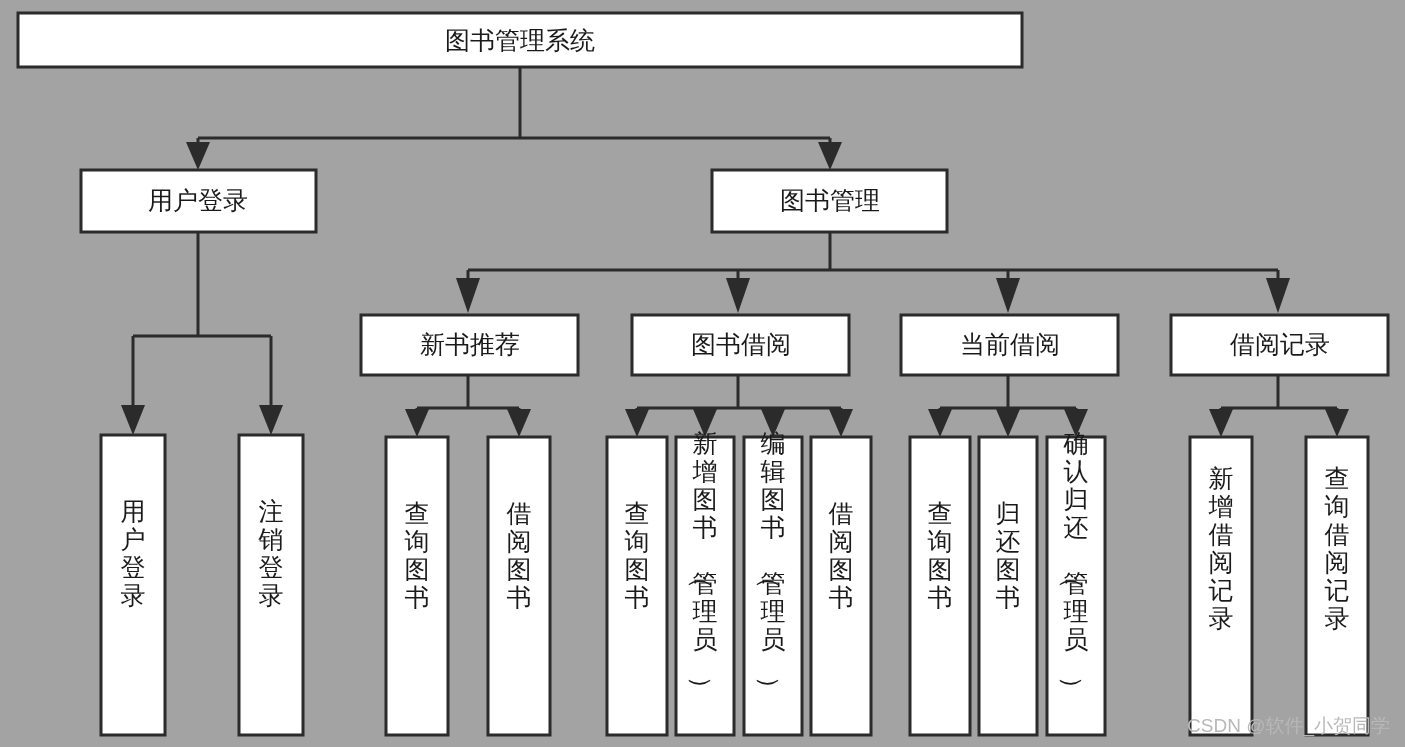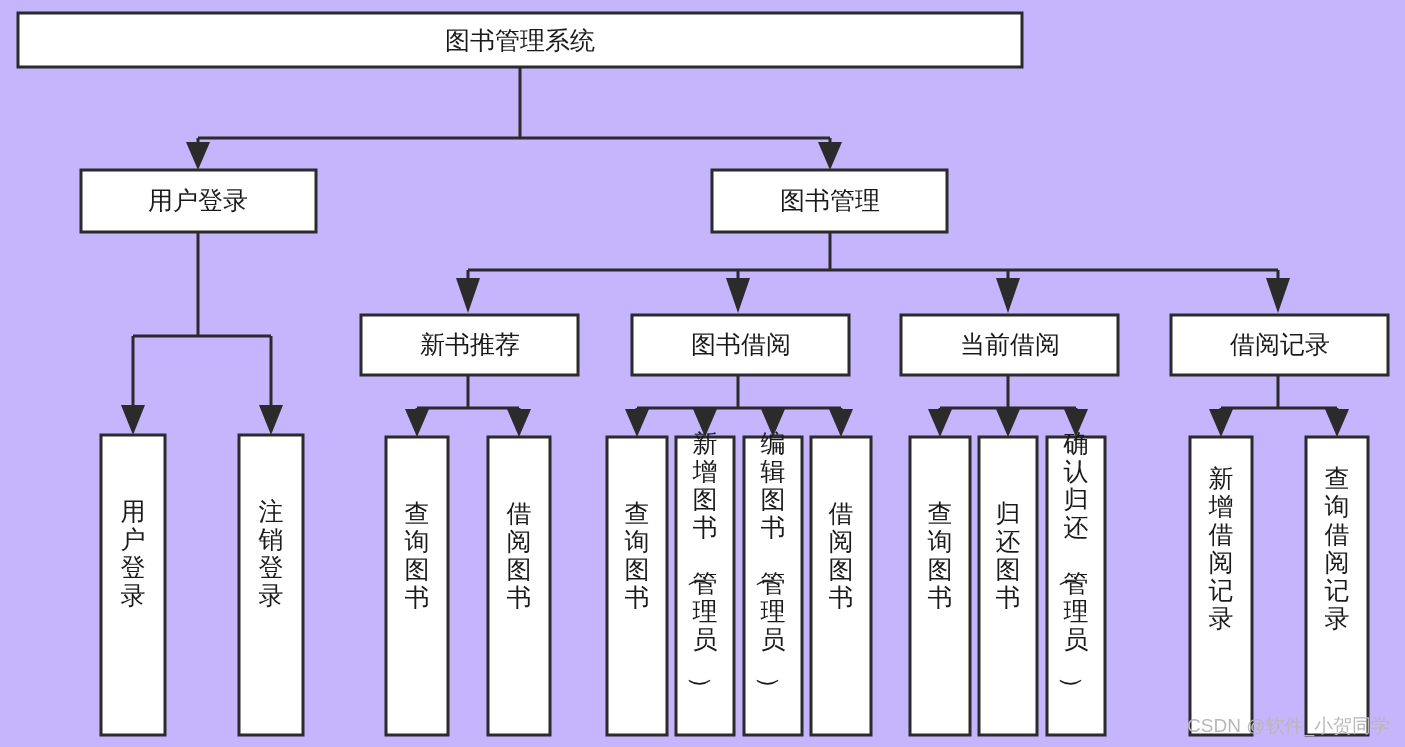--- a/index.html
+++ b/index.html
@@ -8,21 +8,21 @@
     padding: 0;
     background: #ffffff;
   }
   body {
     font-family: "Liberation Sans", "DejaVu Sans", sans-serif;
   }
   #diagram-root {
     position: relative;
     width: 1405px;
     height: 747px;
-    background: #c4b5fd;
+    background: #a3a3a3;
     overflow: hidden;
   }
   svg.diagram-canvas {
     position: absolute;
     left: 0;
     top: 0;
     width: 1405px;
     height: 747px;
     display: block;
   }

